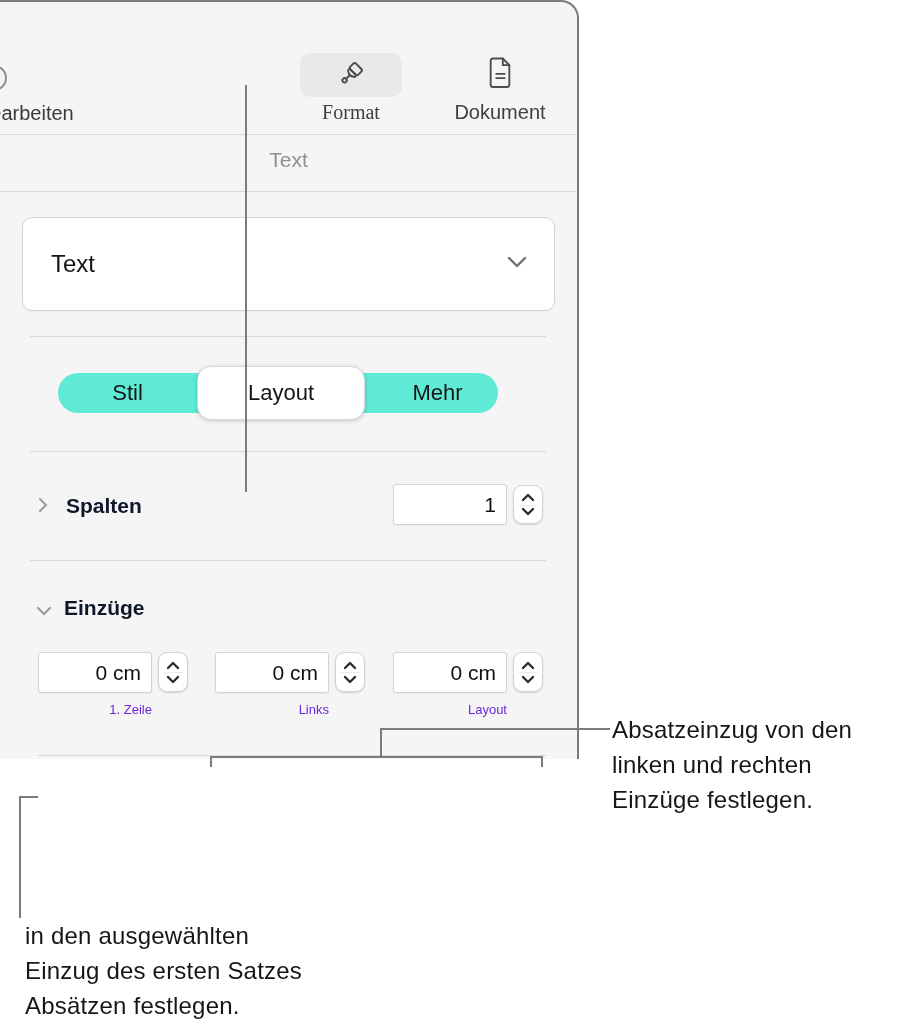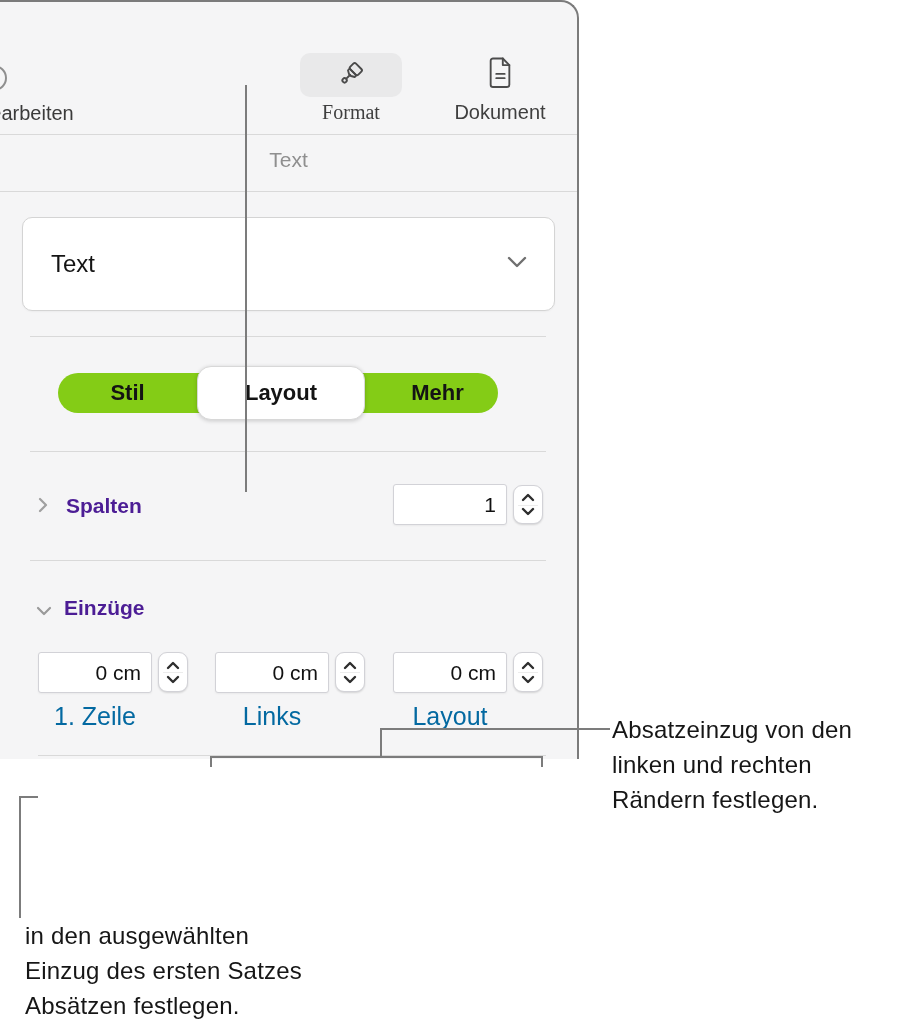--- a/index.html
+++ b/index.html
@@ -29,55 +29,55 @@
   .tab-title{position:absolute;left:0;width:577px;text-align:center;font-size:21px;color:#8f8f8f;}
   
   .dropdown{
     position:absolute;left:22px;top:215px;width:533px;height:94px;background:#fff;
     border:1px solid #d4d4d4;border-radius:10px;display:flex;align-items:center;
     box-shadow:0 1px 2px rgba(0,0,0,0.04);
   }
   .dropdown-value{font-size:24px;color:#141414;padding-left:28px;flex:1;}
   .dropdown-chevron{margin-right:26px;}
   
-  .seg-container{position:absolute;left:58px;top:371px;width:440px;height:40px;background:#84cc16;border-radius:20px;font-weight:bold;}
+  .seg-container{position:absolute;left:58px;top:371px;width:440px;height:40px;background:#5eead4;border-radius:20px;}
   .seg-selected{
     position:absolute;left:139px;top:-7px;width:168px;height:54px;background:#ffffff;
     border:1px solid #d8d8d8;border-radius:14px;box-shadow:0 1px 4px rgba(0,0,0,0.18);
   }
   .seg-label{position:absolute;top:0;height:40px;line-height:40px;text-align:center;font-size:22px;color:#141414;z-index:2;}
   
-  .section-label{position:absolute;font-size:21px;font-weight:bold;color:#4c1d95;}
+  .section-label{position:absolute;font-size:21px;font-weight:bold;color:#0f172a;}
   .field{
     position:absolute;width:114px;height:41px;background:#fff;border:1px solid #d2d2d7;border-radius:3px;
     font-family:"Liberation Sans","DejaVu Sans",sans-serif;font-size:21px;color:#111;
     text-align:right;padding:0 10px 0 4px;box-shadow:0 1px 2px rgba(0,0,0,0.05);outline:none;
   }
   .stepper{
     position:absolute;width:30px;height:40px;background:#fff;border:1px solid #d2d2d7;border-radius:9px;
     box-shadow:0 1px 2px rgba(0,0,0,0.14);display:flex;align-items:center;justify-content:center;
   }
   .stepper:after{content:"";position:absolute;left:4px;right:4px;top:50%;height:1px;background:#ececec;}
-  .field-sub{position:absolute;width:114px;text-align:center;font-size:25px;color:#0369a1;}
+  .field-sub{position:absolute;width:114px;text-align:right;font-size:13px;color:#6d28d9;}
 </style>
 </head>
 <body>
 
 <div class="stage">
 
   <div class="callout" style="left:253px;top:0;">
     <div>Auf „Layout“ klicken,</div>
     <div>um Steuerelemente</div>
     <div>einzublenden.</div>
   </div>
 
   <div class="callout" style="left:612px;top:712px;">
     <div>Absatzeinzug von den</div>
     <div>linken und rechten</div>
-    <div>Rändern festlegen.</div>
+    <div>Einzüge festlegen.</div>
   </div>
 
   <div class="callout" style="left:25px;top:918px;">
     <div>in den ausgewählten</div>
     <div>Einzug des ersten Satzes</div>
     <div>Absätzen festlegen.</div>
   </div>
 
   <div class="cline" style="left:245px;top:85px;width:2px;height:407px;"></div>
   <div class="cline" style="left:380px;top:728px;width:230px;height:2px;"></div>

